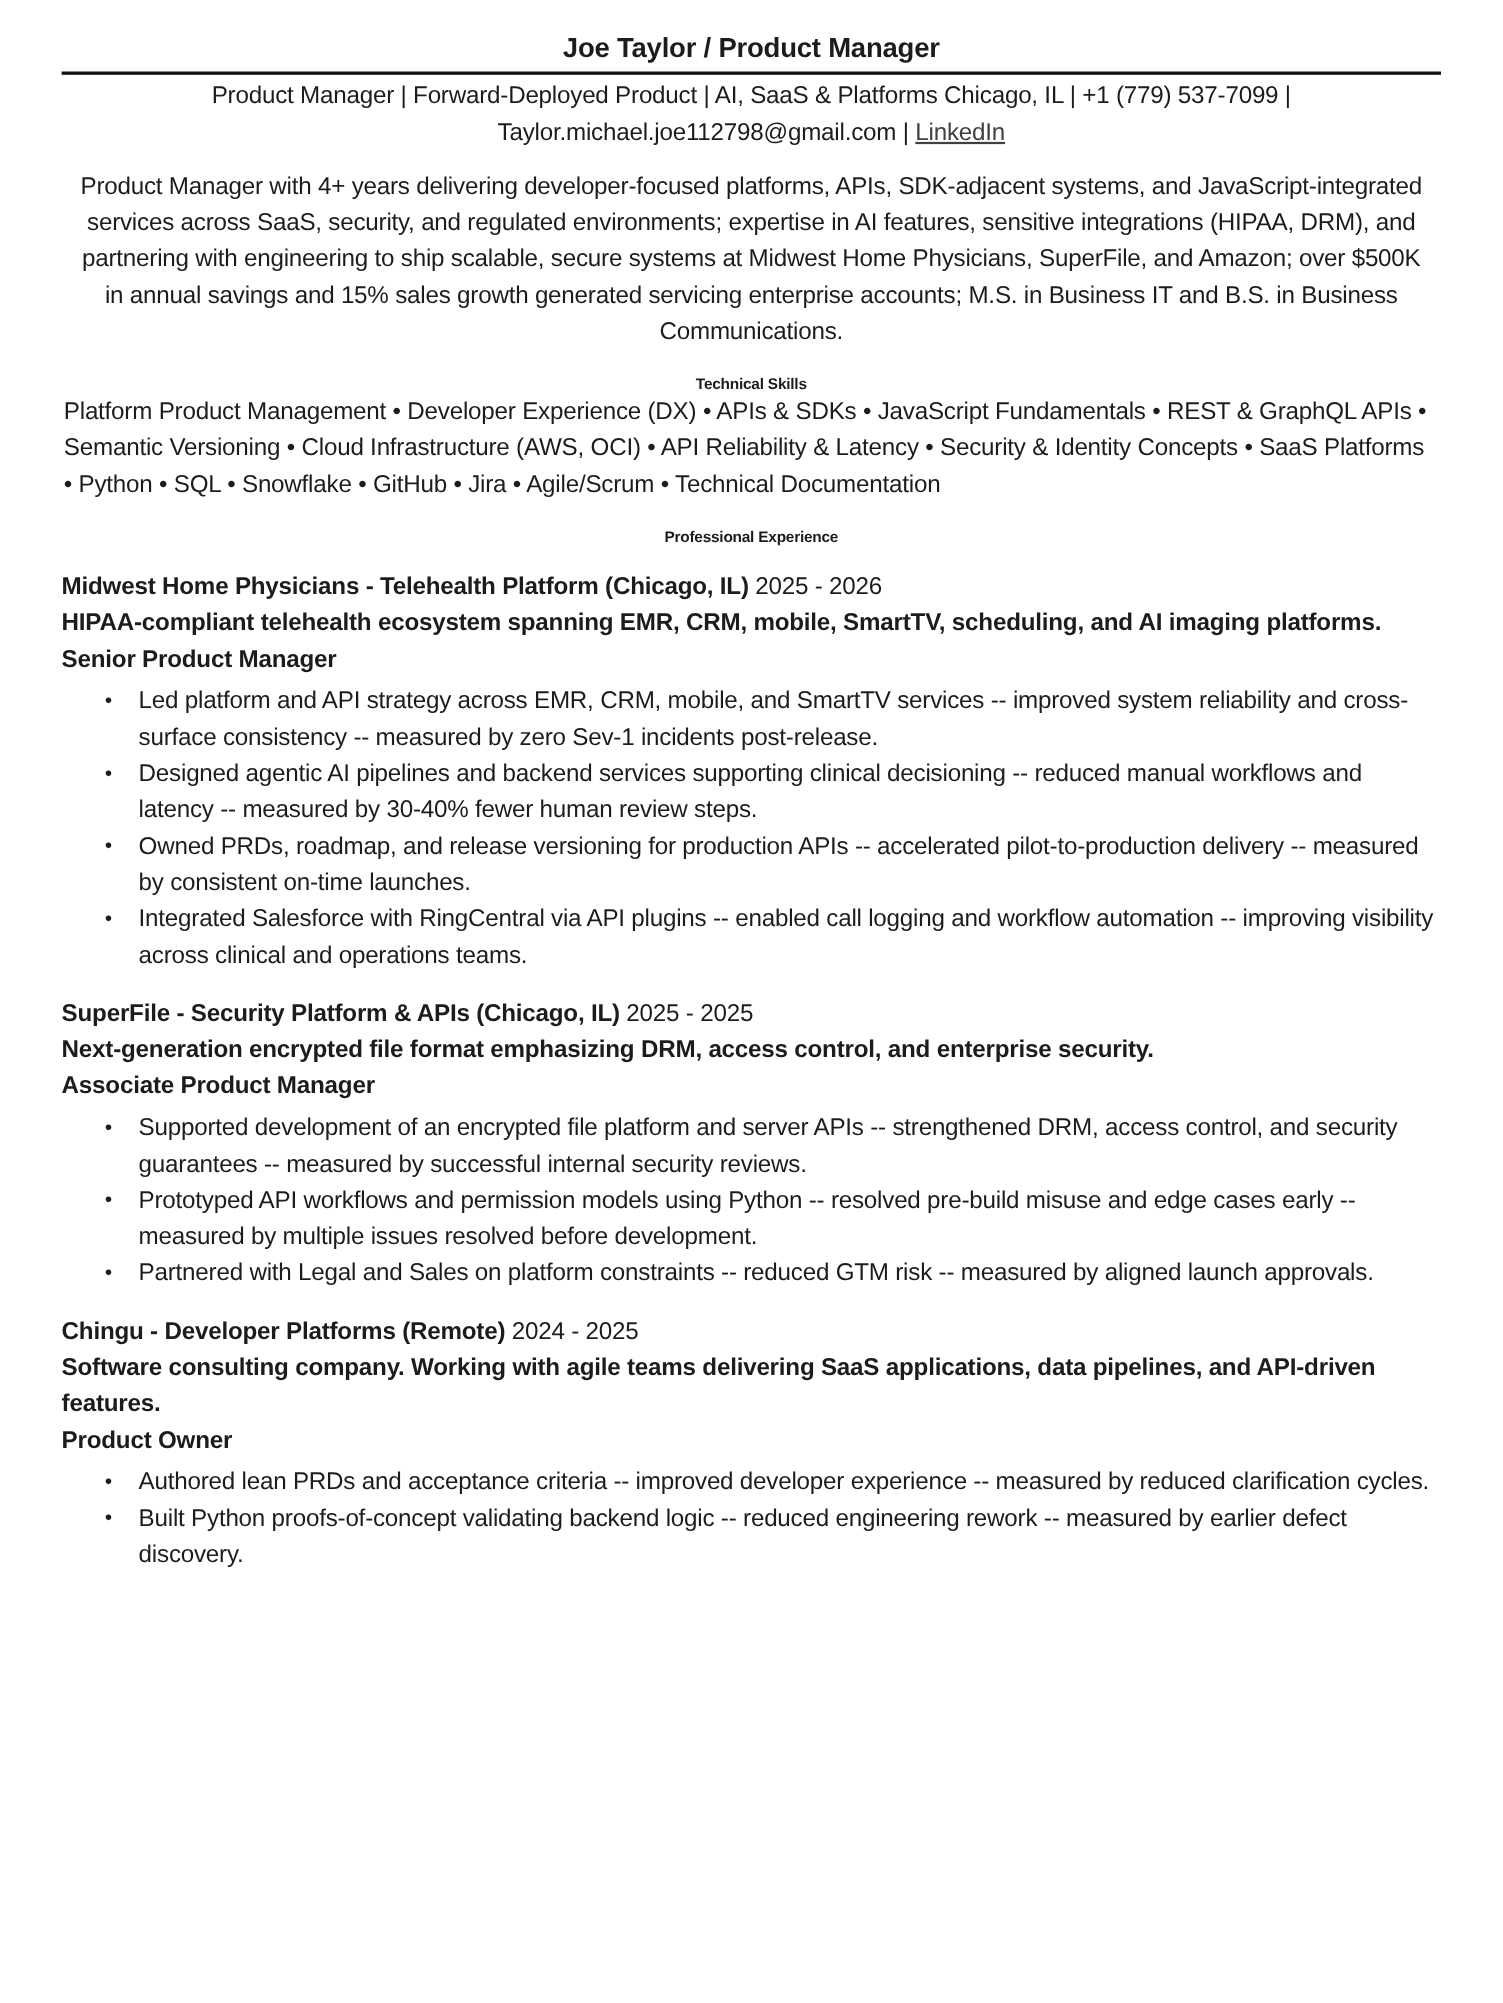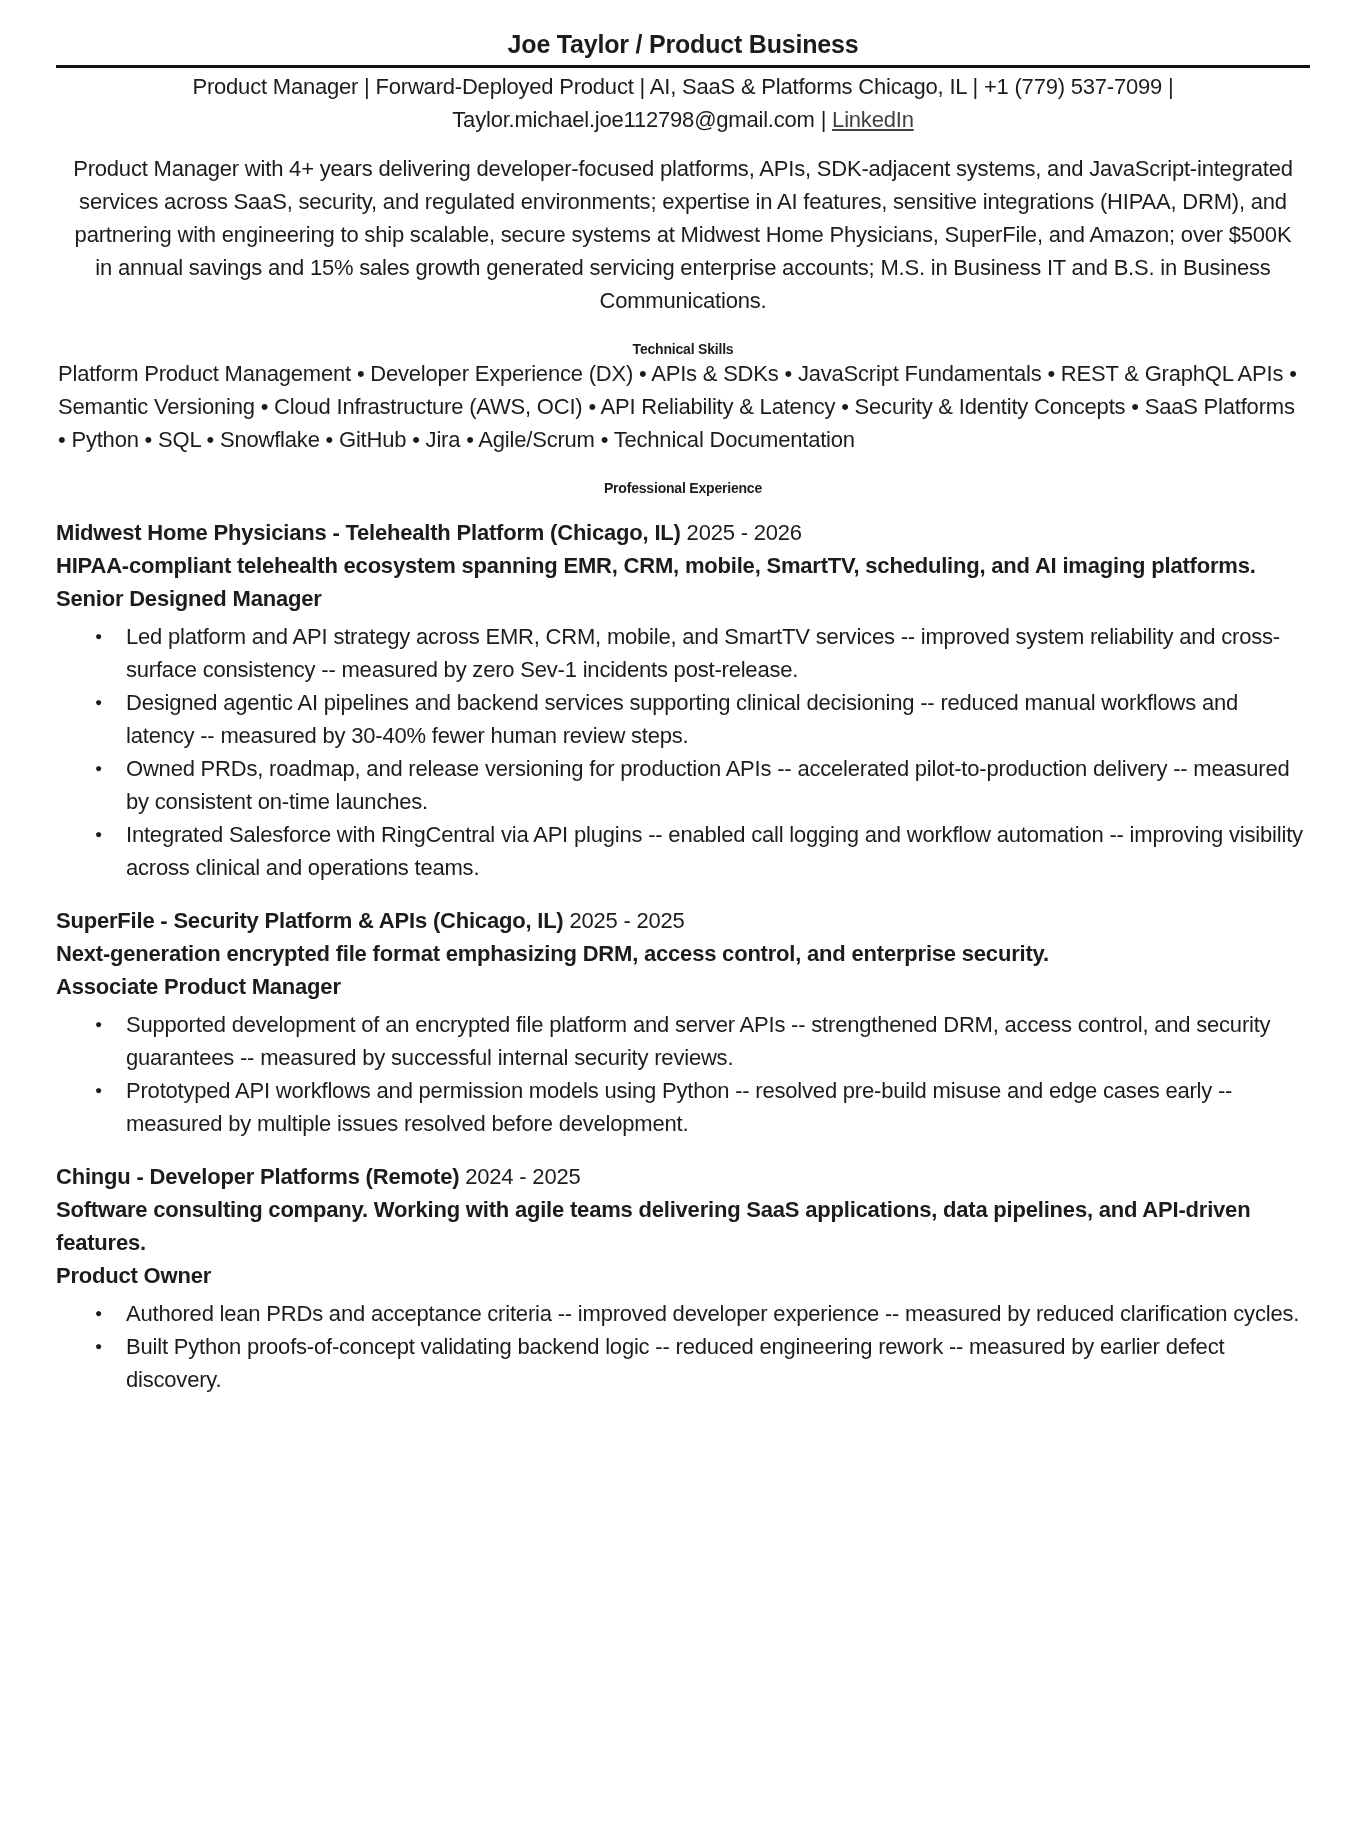--- a/index.html
+++ b/index.html
@@ -81,21 +81,21 @@
     top: 0;
     font-size: 12px;
     line-height: 33px;
   }
 </style>
 </head>
 <body>
 
 <div class="page">
 
-  <h1 class="doc-title">Joe Taylor / Product Business</h1>
+  <h1 class="doc-title">Joe Taylor / Product Manager</h1>
 
   <hr class="title-rule">
 
   <div class="body-text contact-line">Product Manager | Forward-Deployed Product | AI, SaaS &amp; Platforms Chicago, IL | +1 (779) 537-7099 |</div>
 
   <div class="body-text contact-line">
     <span>Taylor.michael.joe112798@gmail.com |</span>
     <a class="link">LinkedIn</a>
   </div>
 
@@ -106,39 +106,40 @@
   <p class="body-text skills-text">Platform Product Management • Developer Experience (DX) • APIs &amp; SDKs • JavaScript Fundamentals • REST &amp; GraphQL APIs • Semantic Versioning • Cloud Infrastructure (AWS, OCI) • API Reliability &amp; Latency • Security &amp; Identity Concepts • SaaS Platforms • Python • SQL • Snowflake • GitHub • Jira • Agile/Scrum • Technical Documentation</p>
 
   <h2 class="section-heading">Professional Experience</h2>
 
   <section class="job body-text">
     <div class="company-line">
       <span class="bold">Midwest Home Physicians - Telehealth Platform (Chicago, IL)</span>
       <span>2025 - 2026</span>
     </div>
     <div class="job-desc">HIPAA-compliant telehealth ecosystem spanning EMR, CRM, mobile, SmartTV, scheduling, and AI imaging platforms.</div>
-    <div class="job-role">Senior Designed Manager</div>
+    <div class="job-role">Senior Product Manager</div>
     <ul class="bullets">
       <li>Led platform and API strategy across EMR, CRM, mobile, and SmartTV services -- improved system reliability and cross-surface consistency -- measured by zero Sev-1 incidents post-release.</li>
       <li>Designed agentic AI pipelines and backend services supporting clinical decisioning -- reduced manual workflows and latency -- measured by 30-40% fewer human review steps.</li>
       <li>Owned PRDs, roadmap, and release versioning for production APIs -- accelerated pilot-to-production delivery -- measured by consistent on-time launches.</li>
       <li>Integrated Salesforce with RingCentral via API plugins -- enabled call logging and workflow automation -- improving visibility across clinical and operations teams.</li>
     </ul>
   </section>
 
   <section class="job body-text">
     <div class="company-line">
       <span class="bold">SuperFile - Security Platform &amp; APIs (Chicago, IL)</span>
       <span>2025 - 2025</span>
     </div>
     <div class="job-desc">Next-generation encrypted file format emphasizing DRM, access control, and enterprise security.</div>
     <div class="job-role">Associate Product Manager</div>
     <ul class="bullets">
       <li>Supported development of an encrypted file platform and server APIs -- strengthened DRM, access control, and security guarantees -- measured by successful internal security reviews.</li>
       <li>Prototyped API workflows and permission models using Python -- resolved pre-build misuse and edge cases early -- measured by multiple issues resolved before development.</li>
+      <li>Partnered with Legal and Sales on platform constraints -- reduced GTM risk -- measured by aligned launch approvals.</li>
     </ul>
   </section>
 
   <section class="job body-text">
     <div class="company-line">
       <span class="bold">Chingu - Developer Platforms (Remote)</span>
       <span>2024 - 2025</span>
     </div>
     <div class="job-desc">Software consulting company. Working with agile teams delivering SaaS applications, data pipelines, and API-driven features.</div>
     <div class="job-role">Product Owner</div>

